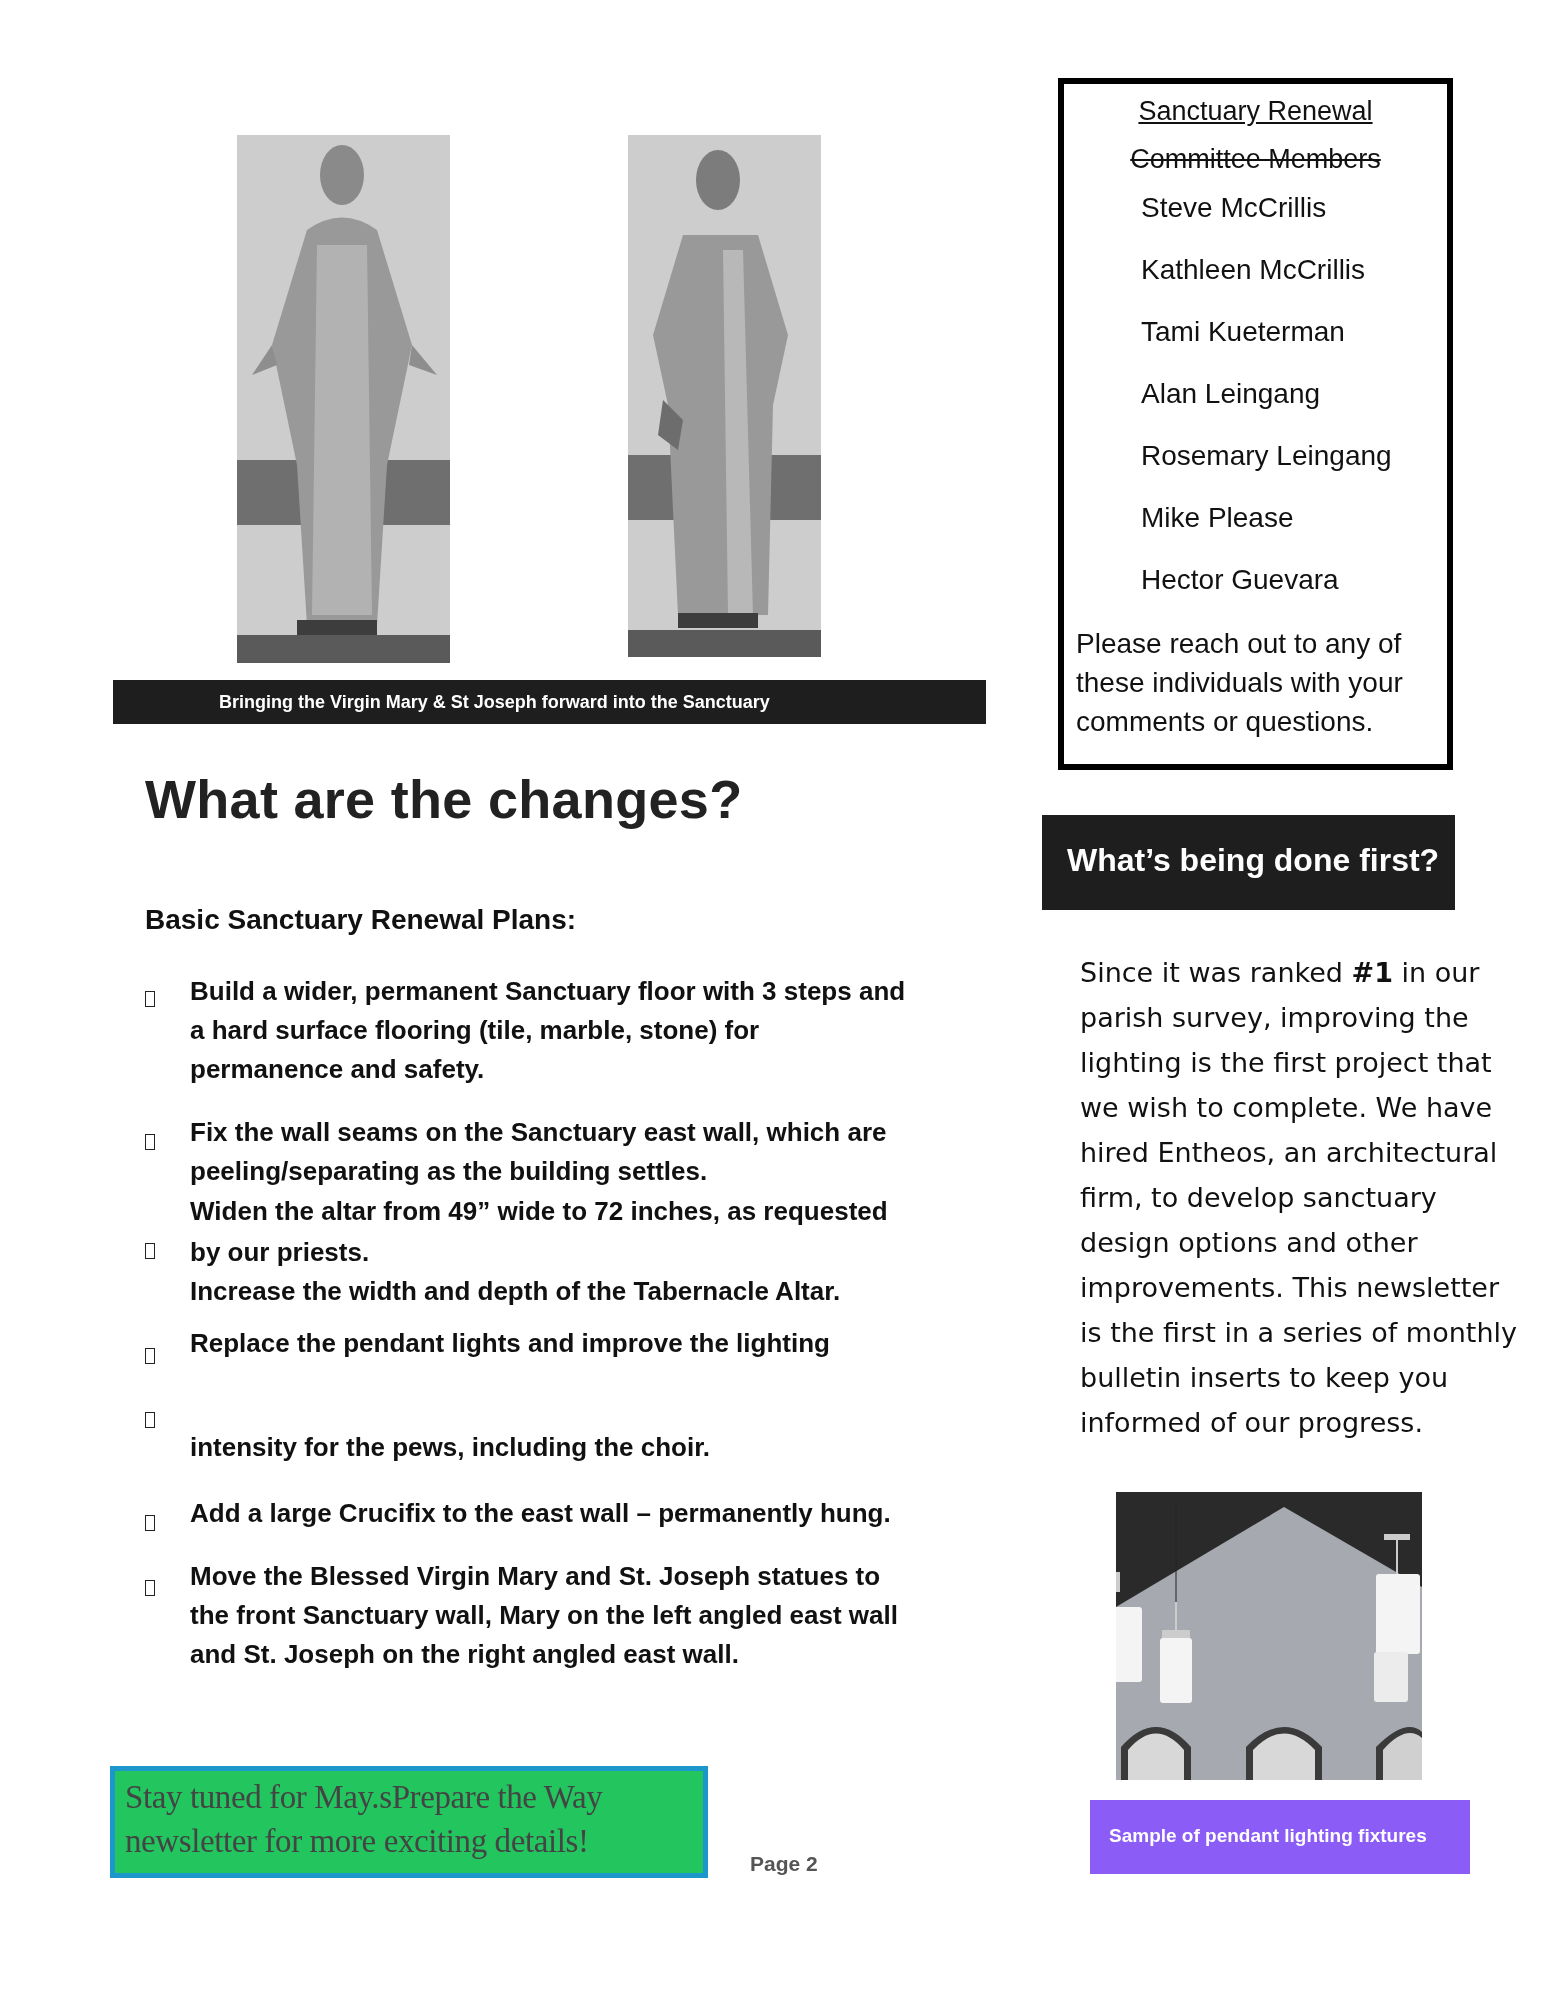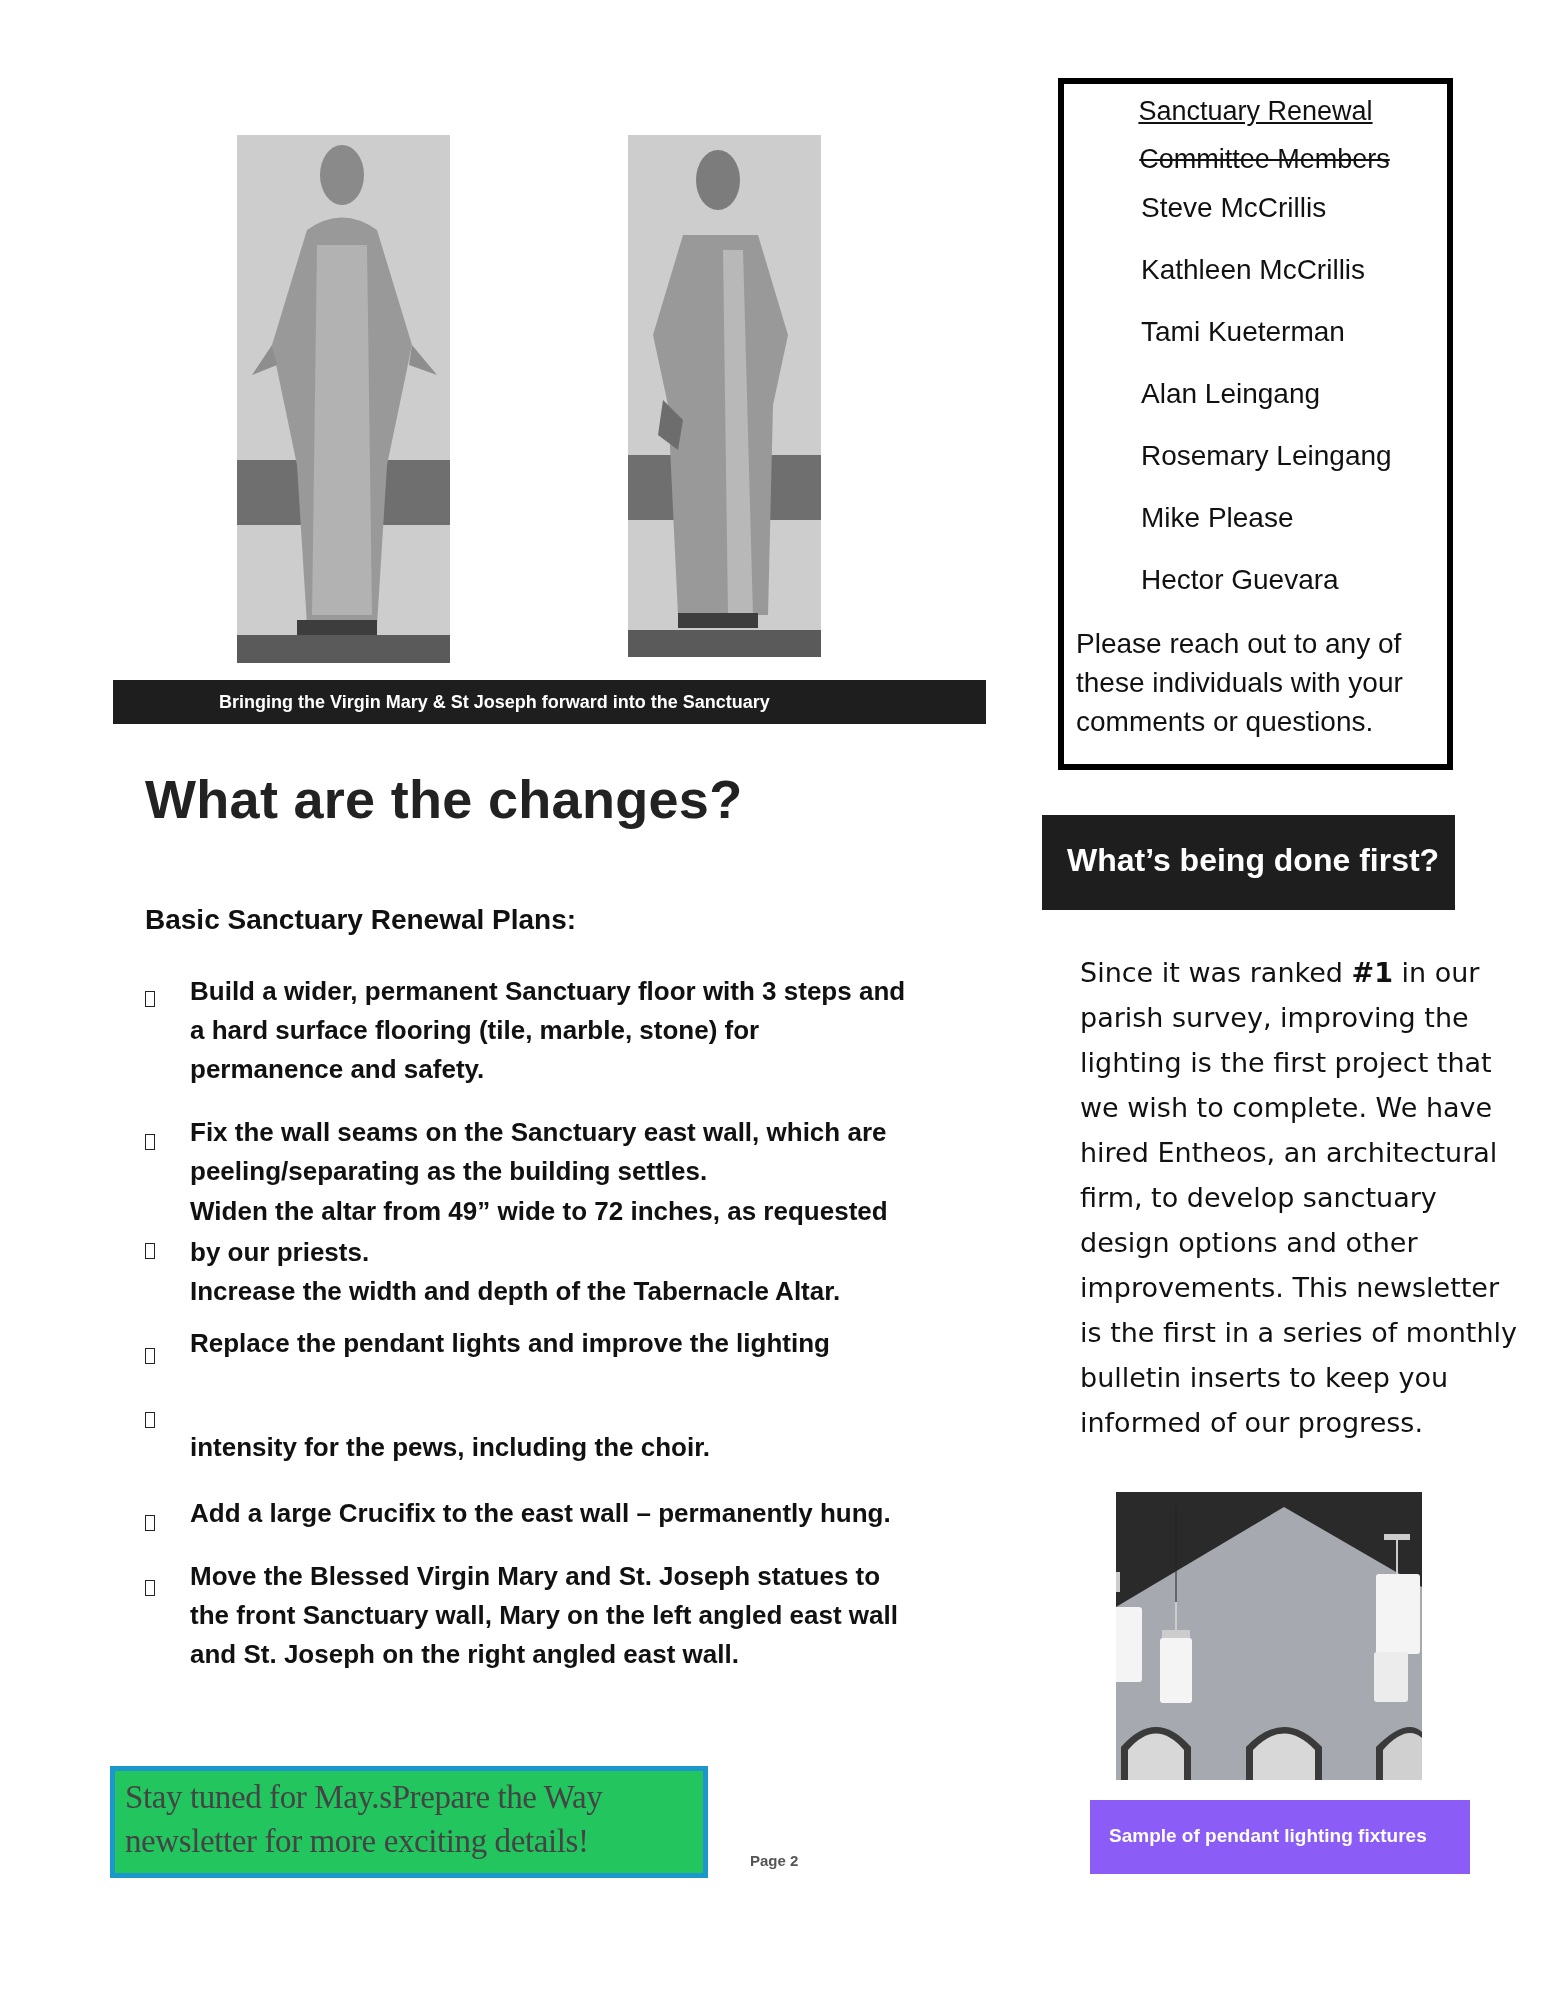--- a/index.html
+++ b/index.html
@@ -14,26 +14,26 @@
 
   .h1 { position: absolute; left: 145px; top: 768px; font-size: 54px; font-weight: bold; color: #222; letter-spacing: 0.3px; }
   .h2 { position: absolute; left: 145px; top: 904px; font-size: 28px; font-weight: bold; color: #111; }
 
   .bullet { position: absolute; left: 145px; width: 10px; height: 16px; border: 1px solid #222; box-sizing: border-box; }
   .item { position: absolute; left: 190px; width: 780px; font-size: 26px; font-weight: bold; line-height: 39px; color: #111; }
 
   .tuned-box { position: absolute; left: 110px; top: 1742px; width: 598px; height: 112px; border: 5px solid #1b97cc; box-sizing: border-box; background: #22c55e; margin-top: 24px; }
   .tuned-text { position: absolute; left: 10px; top: 4px; width: 580px; font-family: "Liberation Serif", serif; font-size: 33px; line-height: 44px; color: #444; letter-spacing: -0.4px; }
 
-  .page-num { position: absolute; left: 750px; top: 1852px; font-size: 15px; font-weight: bold; color: #555; }
+  .page-num { position: absolute; left: 750px; top: 1852px; font-size: 21px; font-weight: bold; color: #555; }
 
   
   .committee { position: absolute; left: 1058px; top: 78px; width: 395px; height: 692px; border: 6px solid #000; box-sizing: border-box; font-family: "DejaVu Sans", sans-serif; }
   .committee .title1 { position: absolute; left: 0; width: 100%; top: 12px; text-align: center; font-size: 27px; text-decoration: underline; color: #111; font-family: "Liberation Sans", sans-serif;}
-  .committee .title2 { position: absolute; left: 0; width: 100%; top: 60px; text-align: center; font-size: 27px; text-decoration: line-through; color: #111; font-family: "Liberation Sans", sans-serif; padding-left: 9px;}
+  .committee .title2 { position: absolute; left: 0; width: 100%; top: 60px; text-align: center; font-size: 27px; text-decoration: line-through; color: #111; font-family: "Liberation Sans", sans-serif;}
   .member { position: absolute; left: 45px; font-size: 28px; color: #111; font-family: "Liberation Sans", sans-serif; margin-left: 32px; }
   .committee .note { position: absolute; left: 12px; top: 540px; width: 360px; font-size: 28px; line-height: 39px; color: #111; font-family: "Liberation Sans", sans-serif; }
 
   .first-box { position: absolute; left: 1042px; top: 815px; width: 413px; height: 95px; background: #1e1e1e; color: #fff; }
   .first-box span { position: absolute; left: 25px; top: 27px; font-size: 32px; font-weight: bold; }
 
   .body-text { position: absolute; left: 1052px; top: 950px; width: 440px; font-size: 27px; line-height: 45px; color: #111; font-family: "DejaVu Sans", sans-serif; margin-left: 28px; }
   .body-text b { font-weight: bold; }
 
   .pendant-photo { position: absolute; left: 1116px; top: 1492px; width: 306px; height: 288px; background: #9aa0a6; overflow: hidden; }

